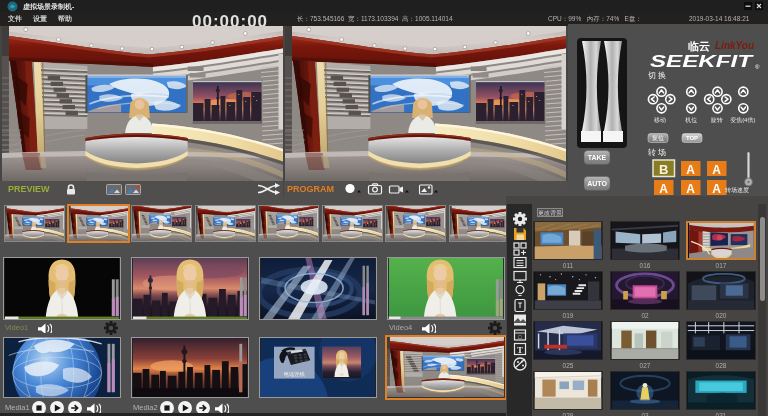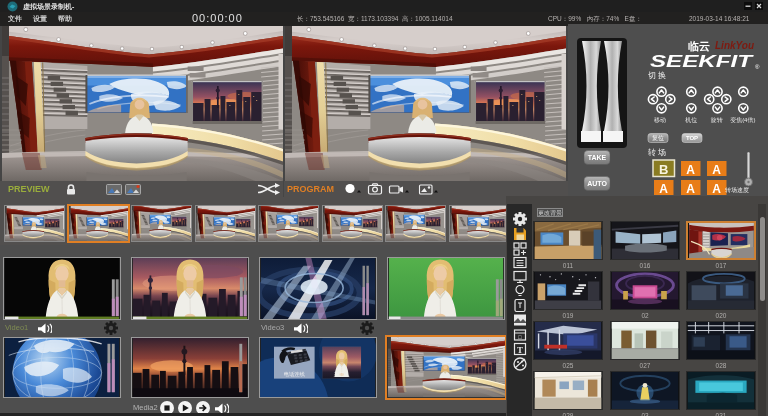--- a/index.html
+++ b/index.html
@@ -4,41 +4,41 @@
 <style>
   * { margin:0; padding:0; box-sizing:border-box; }
   html,body { width:768px; height:416px; overflow:hidden; background:#4e4e4e;
     font-family:"Liberation Sans", sans-serif; }
   .abs { position:absolute; }
   #stage { position:relative; width:768px; height:416px; background:#454545; }
   
   #titlebar { left:0; top:0; width:768px; height:12px; background:#1f1f1f; }
   #menubar  { left:0; top:12px; width:768px; height:14px; background:#222120; color:#c8c8c8; }
   .menuitem { position:absolute; top:2px; font-size:7px; color:#cfcfcf; font-weight:bold; }
-  #timecode { position:absolute; left:192px; top:0px; font-size:11px; color:#e0e0e0; letter-spacing:1px; }
+  #timecode { position:absolute; left:192px; top:0px; font-size:17px; color:#e0e0e0; letter-spacing:1px;font-weight:bold; }
   .stat { position:absolute; top:3px; font-size:6.5px; color:#b8b4b2; }
   #winbtn-min, #winbtn-close { position:absolute; top:2px; width:8px; height:8px; background:#0c0c0c; color:#ddd;
      font-size:7px; text-align:center; line-height:7px; }
   #winbtn-min { left:744px; }
   #winbtn-close { left:755px; }
   
   #preview { left:2px; top:26px; width:281px; height:155px; background:#777; overflow:hidden; }
   #program { left:285px; top:26px; width:281px; height:155px; background:#777; overflow:hidden; }
   #prevbar { left:0; top:181px; width:283px; height:16px; background:#514f4e; }
   #progbar { left:284px; top:181px; width:284px; height:16px; background:#514f4e; }
   #prevlabel { position:absolute; left:8px; top:3px; font-size:9px; font-weight:bold; color:#9aad3c; }
   #proglabel { position:absolute; left:3px; top:3px; font-size:9px; font-weight:bold; color:#e07f24; }
   
   #ctrl { left:568px; top:24px; width:200px; height:181px; background:#4e4e4e; }
   
   #thumbstrip { left:0; top:197px; width:506px; height:48px; background:#514f4e; }
   .thumb { position:absolute; top:8px; width:61px; height:37px; background:#333; border:1px solid #888; overflow:hidden; }
   .thumb.sel { border:2px solid #e07f24; }
   
-  #bottom { left:0; top:245px; width:506px; height:171px; background:#4e4e4e;text-align:right; }
+  #bottom { left:0; top:245px; width:506px; height:171px; background:#4e4e4e; }
   .vpanel { position:absolute; width:118px; background:#222; border:1px solid #9a9a9a; overflow:hidden; }
   .vlabelbar { position:absolute; width:118px; height:16px; font-size:7.5px; color:#b8b8b8; }
   
   #browser { left:506px; top:196px; width:262px; height:220px; background:#474543; overflow:hidden; }
   #toolcol { position:absolute; left:1px; top:8px; width:25px; height:212px; background:#282828; }
   .scthumb { position:absolute; width:70px; height:39px; background:#111; overflow:hidden; border:1px solid #2a2a2a; }
   .sclabel { position:absolute; width:70px; text-align:center; font-size:6.5px; color:#b0aeac; }
 </style>
 </head>
 <body>
@@ -672,22 +672,22 @@
 
     <div class="vlabelbar" style="left:3px;top:75px">
       <span style="position:absolute;left:2px;top:3px;color:#7f8c52">Video1</span>
       <svg class="abs" style="left:35px;top:2px" width="14" height="11" viewBox="0 0 14 11">
           <use href="#spk" transform="translate(0,2)"></use>
         </svg>
       <svg class="abs" style="left:100px;top:0px" width="16" height="16" viewBox="-8 -8 16 16">
           <use href="#gear"></use>
         </svg>
     </div>
-    <div class="vlabelbar" style="left:259px;top:75px">
-      <span style="position:absolute;left:2px;top:3px;color:#a8a8a8">Video3</span>
+    <div class="vlabelbar" style="left:387px;top:75px">
+      <span style="position:absolute;left:2px;top:3px;color:#a8a8a8">Video4</span>
       <svg class="abs" style="left:35px;top:2px" width="14" height="11" viewBox="0 0 14 11">
           <use href="#spk" transform="translate(0,2)"></use>
         </svg>
       <svg class="abs" style="left:100px;top:0px" width="16" height="16" viewBox="-8 -8 16 16">
           <use href="#gear"></use>
         </svg>
     </div>
 
     <div class="vpanel" style="left:3px;top:92px;height:61px">
       <svg width="116" height="59" viewBox="0 0 118 61">
@@ -764,20 +764,31 @@
           <text x="83.5" y="39.5" font-size="5.5" fill="#f0f0f0" text-anchor="middle" font-family="Liberation Sans">主持人</text>
         </g>
       </svg>
     </div>
     <div class="vpanel" style="left:385px;top:90px;height:65px;width:122px;border:2.5px solid #e07f24;background:#333">
       <svg width="117" height="60" viewBox="0 0 283 155" preserveAspectRatio="none">
           <use href="#studiog"></use>
         </svg>
     </div>
 
+    <div class="vlabelbar" style="left:3px;top:155px">
+      <span style="position:absolute;left:2px;top:3px;color:#b4b4b4">Media1</span>
+      <svg class="abs" style="left:28px;top:0px" width="60" height="16" viewBox="0 0 60 16">
+        <use href="#tstop" transform="translate(8,8)"></use>
+          <use href="#tplay" transform="translate(26,8)"></use>
+          <use href="#tnext" transform="translate(44,8)"></use>
+      </svg>
+      <svg class="abs" style="left:84px;top:2px" width="14" height="11" viewBox="0 0 14 11">
+          <use href="#spk" transform="translate(0,2)"></use>
+        </svg>
+    </div>
     <div class="vlabelbar" style="left:131px;top:155px">
       <span style="position:absolute;left:2px;top:3px;color:#b4b4b4">Media2</span>
       <svg class="abs" style="left:28px;top:0px" width="60" height="16" viewBox="0 0 60 16">
         <use href="#tstop" transform="translate(8,8)"></use>
           <use href="#tplay" transform="translate(26,8)"></use>
           <use href="#tnext" transform="translate(44,8)"></use>
       </svg>
       <svg class="abs" style="left:84px;top:2px" width="14" height="11" viewBox="0 0 14 11">
           <use href="#spk" transform="translate(0,2)"></use>
         </svg>

